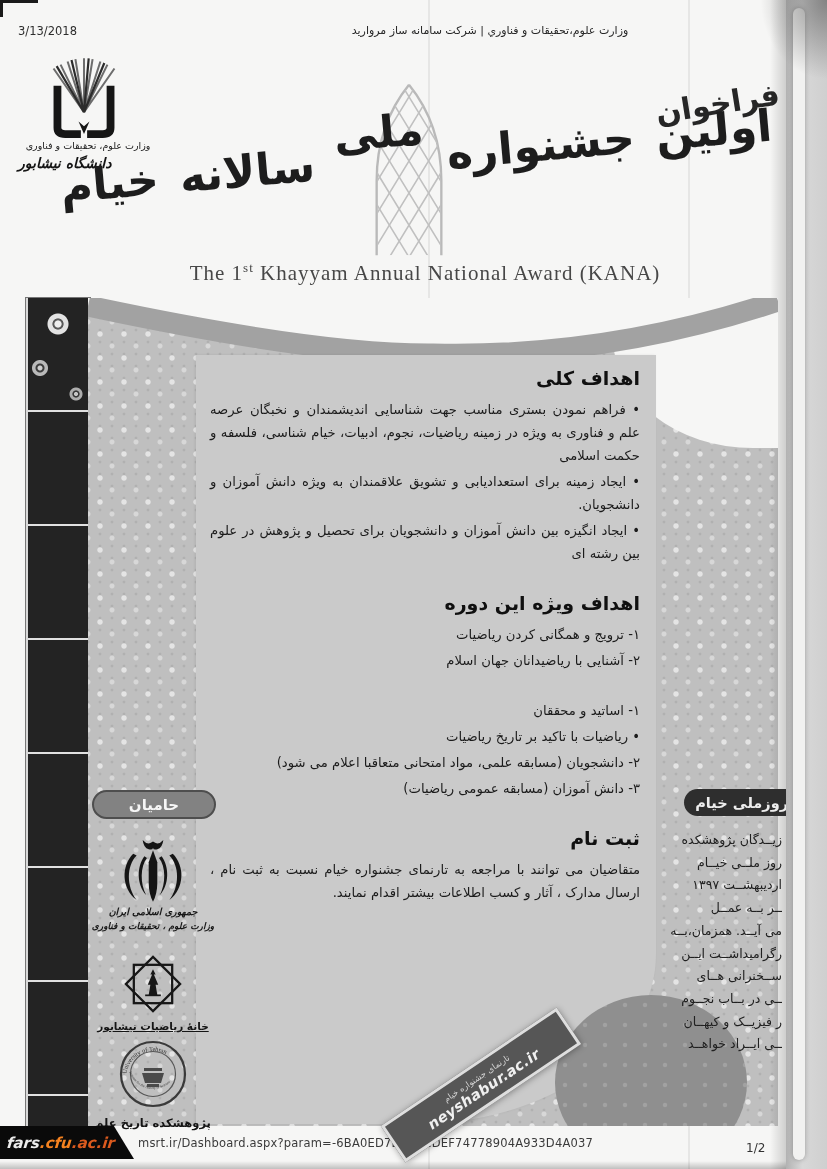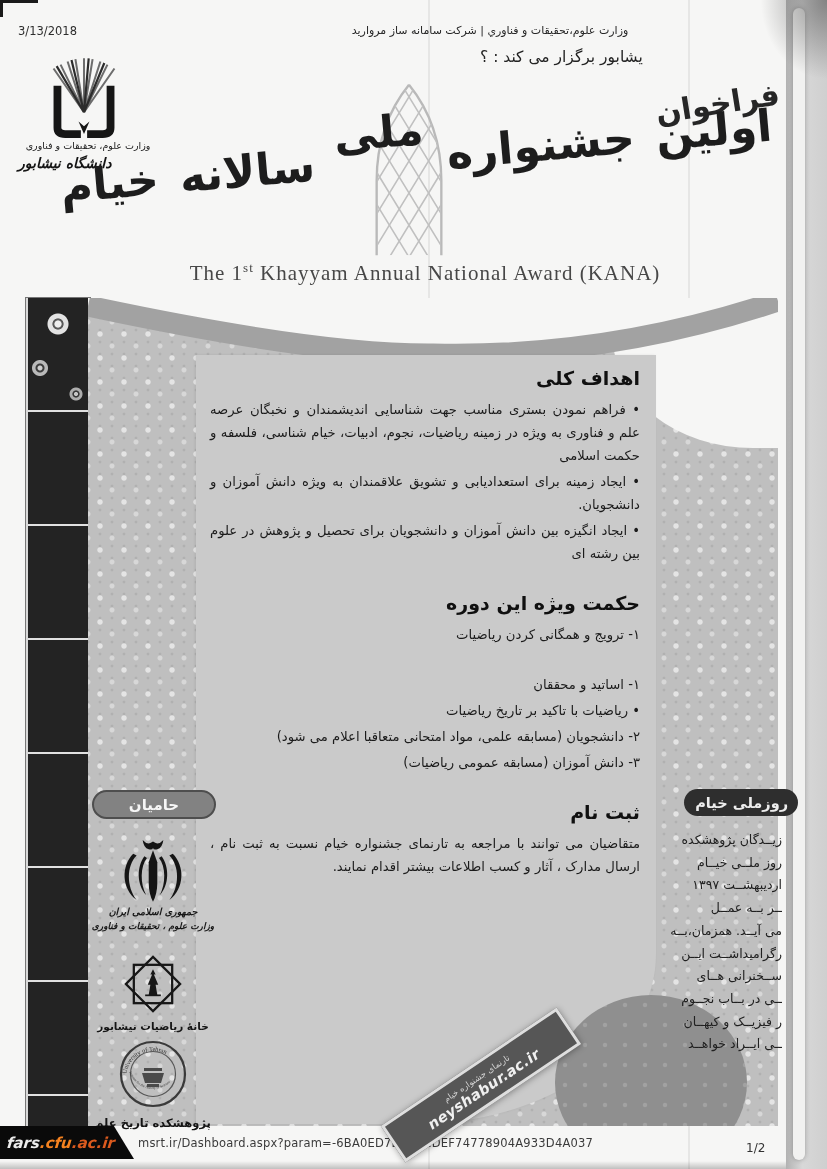--- a/index.html
+++ b/index.html
@@ -1,21 +1,21 @@
 <!DOCTYPE html>
 <html><head>
 <meta charset="utf-8">
 <style>
   html,body{margin:0;padding:0;}
   body{
     width:827px;height:1169px;position:relative;overflow:hidden;
     background:#d4d4d4;
     font-family:"DejaVu Sans",sans-serif;
   }
-  .page{position:absolute;left:0;top:0;width:786px;height:1169px;background:#f6f6f5;overflow:hidden;padding-left:15px;}
+  .page{position:absolute;left:0;top:0;width:786px;height:1169px;background:#f6f6f5;overflow:hidden;}
   .page-right-shade{position:absolute;right:0;top:0;width:16px;height:100%;background:linear-gradient(to right,rgba(0,0,0,0),rgba(0,0,0,.16));pointer-events:none;}
   .backdrop{position:absolute;left:786px;top:0;width:41px;height:1169px;background:linear-gradient(to right,#b2b2b2,#d8d8d8 40%,#cfcfcf);}
   .corner-shade{position:absolute;left:760px;top:0;width:67px;height:80px;background:radial-gradient(ellipse at top right,rgba(90,90,90,.65),rgba(90,90,90,0) 70%);}
   .page-curl{position:absolute;left:793px;top:8px;width:12px;height:1152px;background:#f1f1f0;border-radius:6px;box-shadow:0 0 5px rgba(0,0,0,.28);}
   .bottom-shade{position:absolute;left:0;top:1161px;width:786px;height:8px;background:linear-gradient(to bottom,rgba(0,0,0,0),rgba(0,0,0,.22));}
   .scan-mark-h{position:absolute;left:0;top:0;width:38px;height:3px;background:#1a1a1a;}
   .scan-mark-v{position:absolute;left:0;top:2px;width:3px;height:15px;background:#1a1a1a;}
   .fold-line{position:absolute;top:0;width:2px;height:1169px;background:rgba(90,90,90,.10);}
 
   
@@ -84,21 +84,21 @@
     background-image:radial-gradient(circle,rgba(180,180,180,.5) 1.8px,rgba(180,180,180,0) 2.6px);
     background-size:20px 20px;z-index:4;
   }
 
   
   .supporters-pill{position:absolute;left:92px;top:790px;width:124px;height:29px;border-radius:15px;background:#828282;border:2px solid #4e4e4e;box-sizing:border-box;display:flex;align-items:center;justify-content:center;color:#f6f6f6;font-size:15px;font-weight:bold;z-index:5;direction:rtl;}
   .iran-emblem{position:absolute;left:110px;top:833px;width:86px;height:74px;z-index:5;}
   .iran-line1{position:absolute;left:78px;top:906px;width:150px;text-align:center;font-size:9.5px;font-weight:bold;font-style:italic;color:#161616;direction:rtl;z-index:5;}
   .iran-line2{position:absolute;left:74px;top:921px;width:158px;text-align:center;font-size:9px;font-weight:bold;font-style:italic;color:#161616;direction:rtl;z-index:5;}
   .mathhouse-logo{position:absolute;left:114px;top:950px;width:78px;height:68px;z-index:5;}
-  .mathhouse-label{position:absolute;left:80px;top:1020px;width:146px;text-align:center;font-size:10.5px;font-weight:bold;color:#151515;direction:rtl;z-index:5;}
+  .mathhouse-label{position:absolute;left:80px;top:1020px;width:146px;text-align:center;font-size:10.5px;font-weight:bold;color:#151515;direction:rtl;z-index:5;text-decoration:underline;}
   .ut-seal{position:absolute;left:114px;top:1038px;width:78px;height:72px;z-index:5;}
   .ut-label{position:absolute;left:80px;top:1116px;width:146px;text-align:center;font-size:11.5px;font-weight:bold;color:#141414;direction:rtl;z-index:5;}
 
   
   .day-pill{position:absolute;left:684px;top:789px;width:114px;height:27px;border-radius:14px;background:#2e2e2e;display:flex;align-items:center;justify-content:flex-start;padding-right:10px;box-sizing:border-box;color:#ededed;font-size:14.5px;font-weight:bold;z-index:30;direction:rtl;}
   .right-col{position:absolute;left:680px;top:829px;width:102px;direction:rtl;text-align:right;font-size:12.5px;color:#202020;line-height:22.7px;z-index:30;}
   .right-col div{white-space:nowrap;}
 
   
   .ribbon{
@@ -127,21 +127,20 @@
   <svg class="uni-logo" viewBox="0 0 110 105">
     <path d="M55,72 L16,16 M55,72 L25,11 M55,72 L34,7 M55,72 L44,4 M55,72 L55,3 M55,72 L66,4 M55,72 L76,7 M55,72 L85,11 M55,72 L94,16" stroke="#6d6d6d" stroke-width="2.6" fill="none"></path>
     <path d="M55,72 L20,13 M55,72 L39,5 M55,72 L61,3 M55,72 L81,9" stroke="#2c2c2c" stroke-width="2.8" fill="none"></path>
     <path d="M21,38 V92 Q21,100 31,100 H51" stroke="#161616" stroke-width="10" fill="none"></path>
     <path d="M89,38 V92 Q89,100 79,100 H59" stroke="#161616" stroke-width="10" fill="none"></path>
     <path d="M55,100 L48,84 L55,90 L62,84 Z" fill="#161616"></path>
   </svg>
   <div class="uni-logo-line1">وزارت علوم، تحقیقات و فناوری</div>
   <div class="uni-logo-line2">دانشگاه نیشابور</div>
 
-  <div class="organizer-line">یشابور برگزار می کند : ؟</div>
 
   <svg class="dome-lattice" viewBox="0 0 100 180">
     <defs>
       <clipPath id="domeClip">
           <path d="M50,4 C29,30 17,62 17,102 L17,178 L83,178 L83,102 C83,62 71,30 50,4 Z"></path>
         </clipPath>
     </defs>
     <path d="M50,4 C29,30 17,62 17,102 L17,178 M50,4 C71,30 83,62 83,102 L83,178" fill="none" stroke="#b9b9b9" stroke-width="2.4"></path>
     <g clip-path="url(#domeClip)" stroke="#c0c0c0" stroke-width="1.6" fill="none">
       <path d="M-60,0 L50,180 M-40,0 L70,180 M-20,0 L90,180 M0,0 L110,180 M20,0 L130,180 M40,0 L150,180 M60,0 L170,180"></path>
@@ -170,22 +169,23 @@
 
     <div class="content-card">
       <div class="card-inner">
         <div class="section">
           <h2 class="section-title">اهداف کلی</h2>
           <p class="item">• فراهم نمودن بستری مناسب جهت شناسایی اندیشمندان و نخبگان عرصه علم و فناوری به ویژه در زمینه ریاضیات، نجوم، ادبیات، خیام شناسی، فلسفه و حکمت اسلامی</p>
           <p class="item">• ایجاد زمینه برای استعدادیابی و تشویق علاقمندان به ویژه دانش آموزان و دانشجویان.</p>
           <p class="item">• ایجاد انگیزه بین دانش آموزان و دانشجویان برای تحصیل و پژوهش در علوم بین رشته ای</p>
         </div>
         <div class="section">
-          <h2 class="section-title">حکمت ویژه این دوره</h2>
+          <h2 class="section-title">اهداف ویژه این دوره</h2>
           <p class="item">۱- ترویج و همگانی کردن ریاضیات</p>
+          <p class="item">۲- آشنایی با ریاضیدانان جهان اسلام</p>
         </div>
         <div class="section">
           <p class="item">۱- اساتید و محققان</p>
           <p class="item">• ریاضیات با تاکید بر تاریخ ریاضیات</p>
           <p class="item">۲- دانشجویان (مسابقه علمی، مواد امتحانی متعاقبا اعلام می شود)</p>
           <p class="item">۳- دانش آموزان (مسابقه عمومی ریاضیات)</p>
         </div>
         <div class="section">
           <h2 class="section-title">ثبت نام</h2>
           <p class="item">متقاضیان می توانند با مراجعه به تارنمای جشنواره خیام نسبت به ثبت نام ، ارسال مدارک ، آثار و کسب اطلاعات بیشتر اقدام نمایند.</p>

